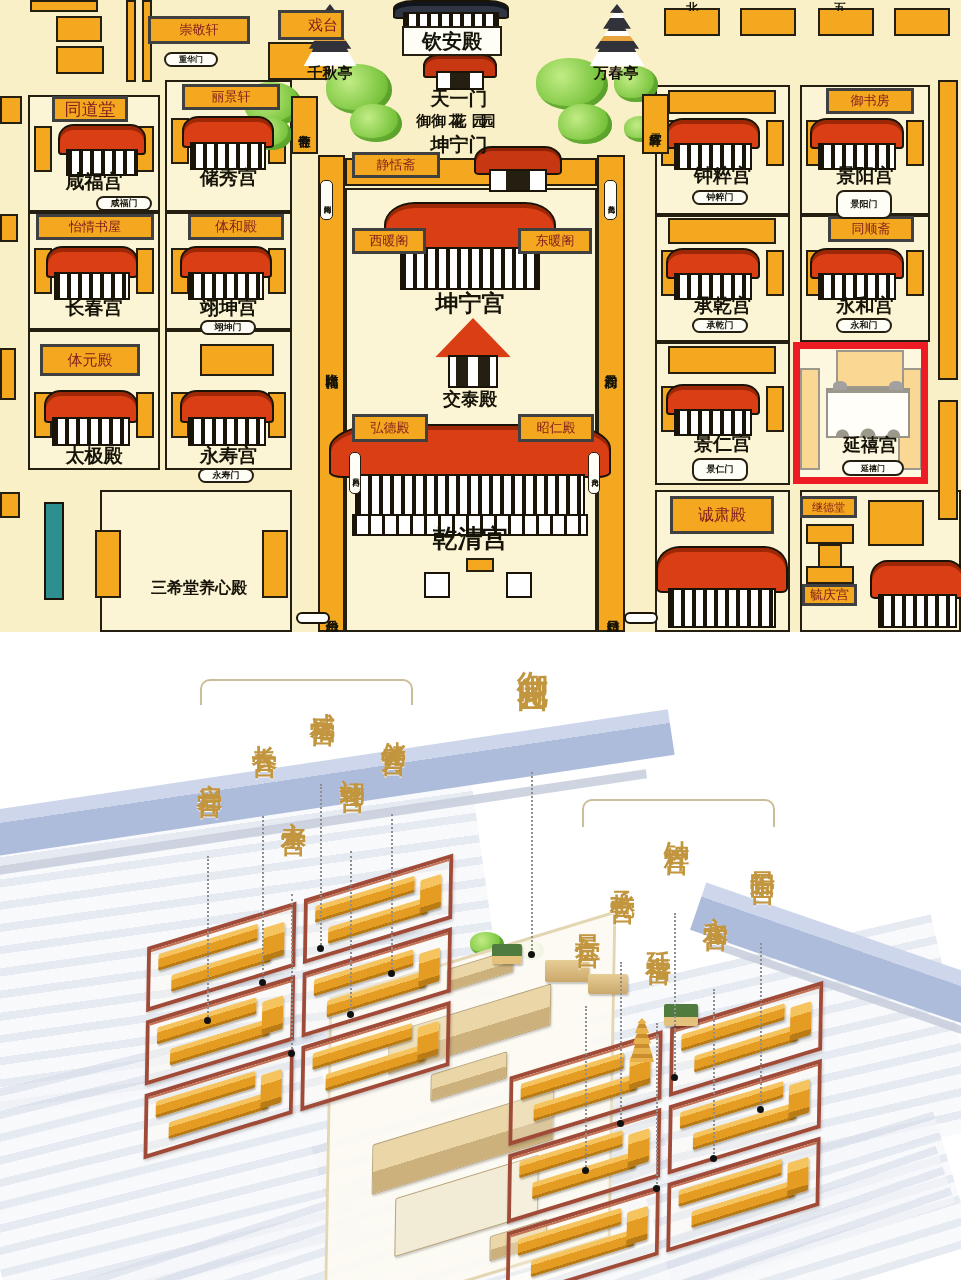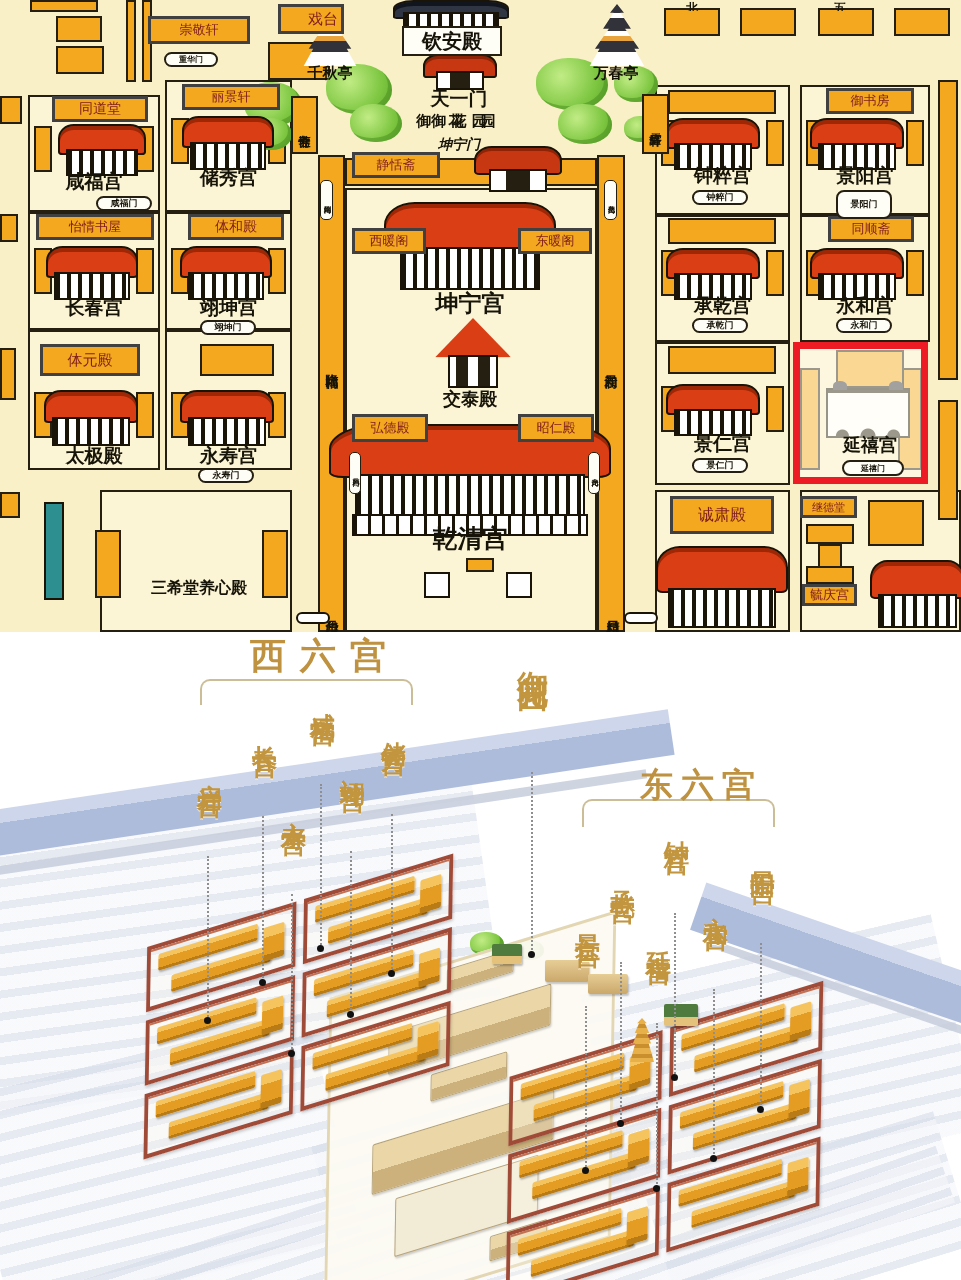--- a/index.html
+++ b/index.html
@@ -181,21 +181,21 @@
       <div class="ob" style="left: 806px; top: 250px; width: 18px; height: 46px;"></div>
       <div class="ob" style="left: 906px; top: 250px; width: 18px; height: 46px;"></div>
       <div class="hall" style="left: 814px; top: 248px; width: 86px; height: 52px;"></div>
       <div class="ptxt" style="left: 800px; top: 294px; width: 130px; height: 24px; font-size: 19px;">永和宫</div>
       <div class="gpill" style="left: 836px; top: 318px; width: 56px; height: 15px; font-size: 9px;">永和门</div>
       <div class="ob" style="left: 668px; top: 346px; width: 108px; height: 28px;"></div>
       <div class="ob" style="left: 661px; top: 386px; width: 18px; height: 46px;"></div>
       <div class="ob" style="left: 766px; top: 386px; width: 18px; height: 46px;"></div>
       <div class="hall" style="left: 670px; top: 384px; width: 86px; height: 52px;"></div>
       <div class="ptxt" style="left: 655px; top: 432px; width: 135px; height: 24px; font-size: 19px;">景仁宫</div>
-      <div class="gpill" style="left: 692px; top: 458px; width: 56px; height: 15px; font-size: 9px;">景仁门</div>
+      <div class="gpill" style="left: 692px; top: 458px; width: 56px; height: 23px; font-size: 9px;">景仁门</div>
       <div class="hall dark" style="left: 398px; top: 0px; width: 106px; height: 28px;"></div>
       <div class="gatebld" style="left: 428px; top: 54px; width: 64px; height: 36px;"></div>
       <div class="gatebld" style="left: 480px; top: 146px; width: 76px; height: 46px;"></div>
       <div class="hall" style="left: 392px; top: 202px; width: 156px; height: 88px;"></div>
       <div class="pav" style="left: 428px; top: 318px; width: 90px; height: 70px;"></div>
       <div class="hall" style="left: 342px; top: 424px; width: 256px; height: 96px;"></div>
       <div class="sq" style="left: 352px; top: 514px; width: 236px; height: 22px; background: repeating-linear-gradient(90deg, rgb(26, 20, 8) 0px, rgb(26, 20, 8) 3px, rgb(255, 255, 255) 3px, rgb(255, 255, 255) 14px);"></div>
       <div class="hall" style="left: 662px; top: 546px; width: 120px; height: 82px;"></div>
       <div class="hall" style="left: 874px; top: 560px; width: 87px; height: 68px;"></div>
       <div class="pagoda" style="left: 302px; top: 4px; width: 56px; height: 62px;"></div>
@@ -210,28 +210,28 @@
       <div class="tree" style="left: 250px; top: 118px; width: 42px; height: 32px;"></div>
       <div class="tree" style="left: 536px; top: 58px; width: 72px; height: 52px;"></div>
       <div class="tree" style="left: 558px; top: 104px; width: 54px; height: 40px;"></div>
       <div class="tree" style="left: 614px; top: 66px; width: 44px; height: 36px;"></div>
       <div class="tree" style="left: 624px; top: 116px; width: 36px; height: 26px;"></div>
       <div class="pw" style="left: 200px; top: 84px; width: 36px; height: 12px;"></div>
       <div class="pw" style="left: 296px; top: 612px; width: 34px; height: 12px;"></div>
       <div class="pw" style="left: 624px; top: 612px; width: 34px; height: 12px;"></div>
       <div class="redbox" style="left: 793px; top: 342px; width: 135px; height: 142px;"></div>
       <div class="obox" style="left: 148px; top: 16px; width: 102px; height: 28px; font-size: 13px;">崇敬轩</div>
-      <div class="obox" style="left: 278px; top: 4px; width: 66px; height: 30px; font-size: 15px; padding-left: 24px;">戏台</div>
+      <div class="obox" style="left: 278px; top: 10px; width: 66px; height: 30px; font-size: 15px; padding-left: 24px;">戏台</div>
       <div class="wbox" style="left: 402px; top: 26px; width: 100px; height: 30px; font-size: 20px;">钦安殿</div>
       <div class="ptxt" style="left: 298px; top: 64px; width: 64px; height: 18px; font-size: 15px;">千秋亭</div>
       <div class="ptxt" style="left: 584px; top: 64px; width: 64px; height: 18px; font-size: 15px;">万春亭</div>
       <div class="ptxt" style="left: 414px; top: 88px; width: 90px; height: 22px; font-size: 19px;">天一门</div>
       <div class="ptxt" style="left: 420px; top: 112px; width: 78px; height: 18px; font-size: 15px;">御 花 园</div>
-      <div class="ptxt" style="left: 420px; top: 136px; width: 78px; height: 18px; font-size: 14px; font-style: italic;">坤宁门</div>
-      <div class="obox" style="left: 52px; top: 96px; width: 96px; height: 26px; font-size: 14px;">同道堂</div>
+      <div class="ptxt" style="left: 420px; top: 136px; width: 78px; height: 18px; font-size: 19px;">坤宁门</div>
+      <div class="obox" style="left: 52px; top: 96px; width: 76px; height: 26px; font-size: 17px;">同道堂</div>
       <div class="obox" style="left: 182px; top: 84px; width: 98px; height: 26px; font-size: 13px;">丽景轩</div>
       <div class="obox" style="left: 36px; top: 214px; width: 118px; height: 26px; font-size: 13px;">怡情书屋</div>
       <div class="obox" style="left: 188px; top: 214px; width: 96px; height: 26px; font-size: 14px;">体和殿</div>
       <div class="obox" style="left: 40px; top: 344px; width: 100px; height: 32px; font-size: 15px;">体元殿</div>
       <div class="obox" style="left: 826px; top: 88px; width: 88px; height: 26px; font-size: 13px;">御书房</div>
       <div class="obox" style="left: 828px; top: 216px; width: 86px; height: 26px; font-size: 13px;">同顺斋</div>
       <div class="obox" style="left: 352px; top: 152px; width: 88px; height: 26px; font-size: 13px;">静恬斋</div>
       <div class="obox" style="left: 352px; top: 228px; width: 74px; height: 26px; font-size: 13px;">西暖阁</div>
       <div class="obox" style="left: 518px; top: 228px; width: 74px; height: 26px; font-size: 13px;">东暖阁</div>
       <div class="obox" style="left: 352px; top: 414px; width: 76px; height: 28px; font-size: 13px;">弘德殿</div>
@@ -345,22 +345,20 @@
           <div class="groof" style="left: 122px; top: 12px; width: 22px; height: 32px;"></div>
         </div>
       </div>
       <div class="gpav" style="left: 492px; top: 312px; width: 30px; height: 20px;"></div>
       <div class="gpav" style="left: 664px; top: 372px; width: 34px; height: 22px;"></div>
       <div class="gpag" style="left: 630px; top: 386px; width: 24px; height: 44px;"></div>
       <div class="thall" style="left: 545px; top: 328px; width: 44px; height: 22px;"></div>
       <div class="thall" style="left: 588px; top: 342px; width: 40px; height: 20px;"></div>
       <div class="tree" style="left: 470px; top: 300px; width: 34px; height: 24px;"></div>
       <div class="tree" style="left: 516px; top: 308px; width: 28px; height: 20px;"></div>
-      <div class="hdr" style="left: 250px; top: 0px; width: 140px; height: 44px; font-size: 36px; letter-spacing: 14px;">西六宫</div>
-      <div class="hdr" style="left: 640px; top: 131px; width: 140px; height: 40px; font-size: 33px; letter-spacing: 8px;">东六宫</div>
       <div class="brk" style="left: 200px; top: 47px; width: 213px; height: 26px;"></div>
       <div class="brk" style="left: 582px; top: 167px; width: 193px; height: 28px;"></div>
       <div class="lead" style="left: 207px; top: 224px; width: 0px; height: 164px;"></div>
       <div class="ldot" style="left: 204px; top: 385px;"></div>
       <div class="vlab" style="left: 192px; top: 132px; width: 30px; height: 96px; font-size: 25px;">启祥宫</div>
       <div class="lead" style="left: 262px; top: 184px; width: 0px; height: 166px;"></div>
       <div class="ldot" style="left: 259px; top: 347px;"></div>
       <div class="vlab" style="left: 247px; top: 92px; width: 30px; height: 96px; font-size: 25px;">长春宫</div>
       <div class="lead" style="left: 320px; top: 152px; width: 0px; height: 164px;"></div>
       <div class="ldot" style="left: 317px; top: 313px;"></div>

